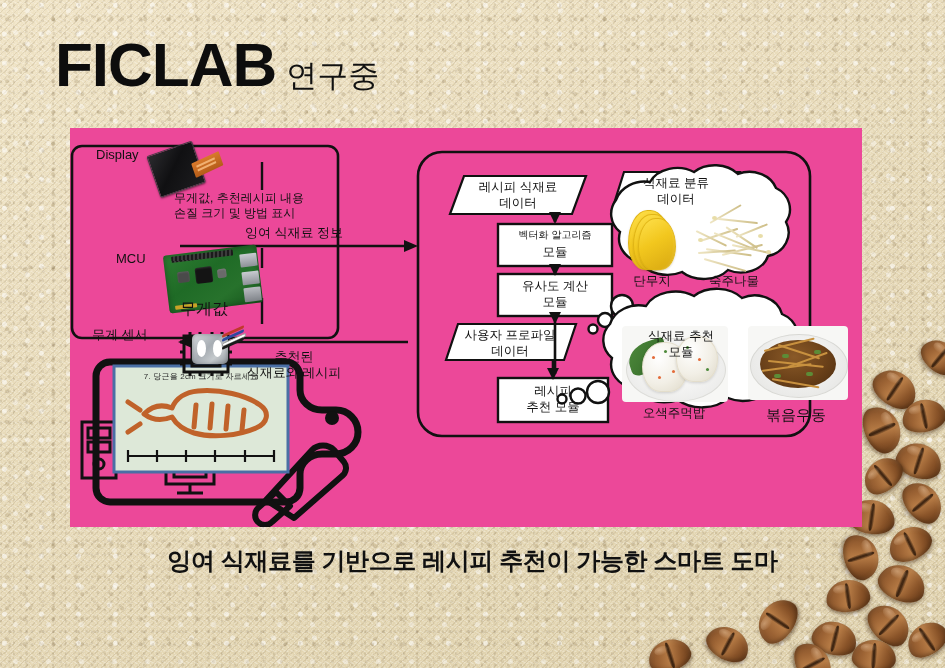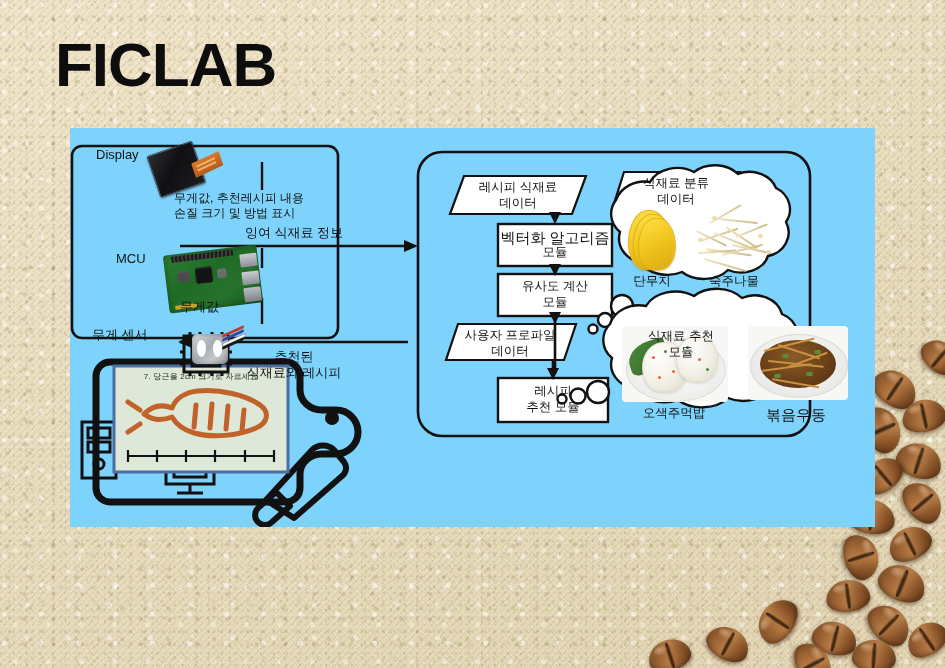--- a/index.html
+++ b/index.html
@@ -59,22 +59,21 @@
   #title-row{position:absolute;left:55px;top:34px;display:flex;align-items:flex-end;gap:10px;}
   #title-main{
     font-size:62px;font-weight:bold;color:#0d0d0d;letter-spacing:-1px;line-height:1;
     font-family:"Liberation Sans","DejaVu Sans",sans-serif;
   }
   #title-sub{font-size:31px;color:#111;line-height:1;padding-bottom:5px;font-weight:400;}
 
   
   #panel{
     position:absolute;left:70px;top:128px;width:792px;height:399px;
-    background:#7dd3fc;
-    padding-left:13px;
+    background:#ec4899;
   }
 
   
   #figure{position:absolute;left:0;top:0;width:792px;height:399px;}
 
   
   .lbl{position:absolute;color:#111;line-height:1.15;white-space:nowrap;}
   .lbl.c{transform:translateX(-50%);text-align:center;}
 
   
@@ -196,20 +195,21 @@
     <div class="bean" style="left:754px;top:604px;width:47px;height:34px;transform:rotate(-56deg);"></div>
     <div class="bean" style="left:706px;top:628px;width:44px;height:32px;transform:rotate(28deg);"></div>
     <div class="bean" style="left:790px;top:648px;width:46px;height:33px;transform:rotate(62deg);"></div>
     <div class="bean" style="left:648px;top:640px;width:43px;height:31px;transform:rotate(-18deg);"></div>
     <div class="bean" style="left:920px;top:342px;width:40px;height:30px;transform:rotate(40deg);"></div>
     <div class="bean" style="left:852px;top:640px;width:44px;height:32px;transform:rotate(4deg);"></div>
   </div>
 
   <div id="title-row">
     <span id="title-main">FICLAB</span>
+    <span id="title-sub">연구중</span>
   </div>
 
   <div id="panel">
 
     <svg id="figure" viewBox="0 0 792 399">
       <g fill="none" stroke="#111" stroke-width="2.4">
 
         <path d="M12 18 h246 a10 10 0 0 1 10 10 v172 a10 10 0 0 1 -10 10 h-102 l-24 26 -10 -26 h-110 a10 10 0 0 1 -10 -10 v-172 a10 10 0 0 1 10 -10 z" stroke-width="2.6"></path>
 
         <path d="M372 24 h344 a24 24 0 0 1 24 24 v236 a24 24 0 0 1 -24 24 h-344 a24 24 0 0 1 -24 -24 v-236 a24 24 0 0 1 24 -24 z" stroke-width="2.6"></path>
@@ -428,48 +428,49 @@
       <div class="veg" style="left:66px;top:24px;"></div>
       <div class="veg" style="left:26px;top:48px;"></div>
     </div>
 
     <span class="lbl" style="left:26px;top:20px;font-size:13px;">Display</span>
     <span class="lbl" style="left:26px;top:124px;font-size:13px;margin-left:20px;">MCU</span>
     <span class="lbl" style="left:22px;top:200px;font-size:13px;">무게 센서</span>
 
     <span class="lbl" style="left:104px;top:64px;font-size:12px;">무게값, 추천레시피 내용</span>
     <span class="lbl" style="left:104px;top:79px;font-size:12px;">손질 크기 및 방법 표시</span>
-    <span class="lbl" style="left:110px;top:172px;font-size:13px;">무게값</span>
+    <span class="lbl" style="left:110px;top:172px;font-size:16px;">무게값</span>
 
     <span class="lbl c" style="left:224px;top:98px;font-size:13px;">잉여 식재료 정보</span>
     <span class="lbl c" style="left:224px;top:222px;font-size:13px;">추천된</span>
     <span class="lbl c" style="left:224px;top:238px;font-size:13px;">식재료와 레시피</span>
 
     <span class="lbl c" style="left:448px;top:52px;font-size:12.5px;">레시피 식재료</span>
     <span class="lbl c" style="left:448px;top:68px;font-size:12.5px;">데이터</span>
 
     <span class="lbl c" style="left:606px;top:48px;font-size:12.5px;">식재료 분류</span>
     <span class="lbl c" style="left:606px;top:64px;font-size:12.5px;">데이터</span>
 
     <span class="lbl c" style="left:440px;top:200px;font-size:12.5px;">사용자 프로파일</span>
     <span class="lbl c" style="left:440px;top:216px;font-size:12.5px;">데이터</span>
 
-    <span class="lbl c" style="left:485px;top:101px;font-size:15px;">벡터화 알고리즘</span>
+    <span class="lbl c" style="left:485px;top:101px;font-size:10px;">벡터화 알고리즘</span>
     <span class="lbl c" style="left:485px;top:117px;font-size:12.5px;">모듈</span>
 
     <span class="lbl c" style="left:485px;top:151px;font-size:12.5px;">유사도 계산</span>
     <span class="lbl c" style="left:485px;top:167px;font-size:12.5px;">모듈</span>
 
     <span class="lbl c" style="left:611px;top:201px;font-size:12.5px;">식재료 추천</span>
     <span class="lbl c" style="left:611px;top:217px;font-size:12.5px;">모듈</span>
 
     <span class="lbl c" style="left:483px;top:256px;font-size:12.5px;">레시피</span>
     <span class="lbl c" style="left:483px;top:272px;font-size:12.5px;">추천 모듈</span>
 
     <span class="lbl c" style="left:582px;top:146px;font-size:12.5px;">단무지</span>
     <span class="lbl c" style="left:664px;top:146px;font-size:12.5px;">숙주나물</span>
     <span class="lbl c" style="left:604px;top:278px;font-size:12.5px;">오색주먹밥</span>
     <span class="lbl c" style="left:726px;top:278px;font-size:15px;">볶음우동</span>
 
     <div id="board-text">7. 당근을 2cm 크기로 자르세요</div>
   </div>
 
+  <div id="caption">잉여 식재료를 기반으로 레시피 추천이 가능한 스마트 도마</div>
 </div>
 
 </body></html>

